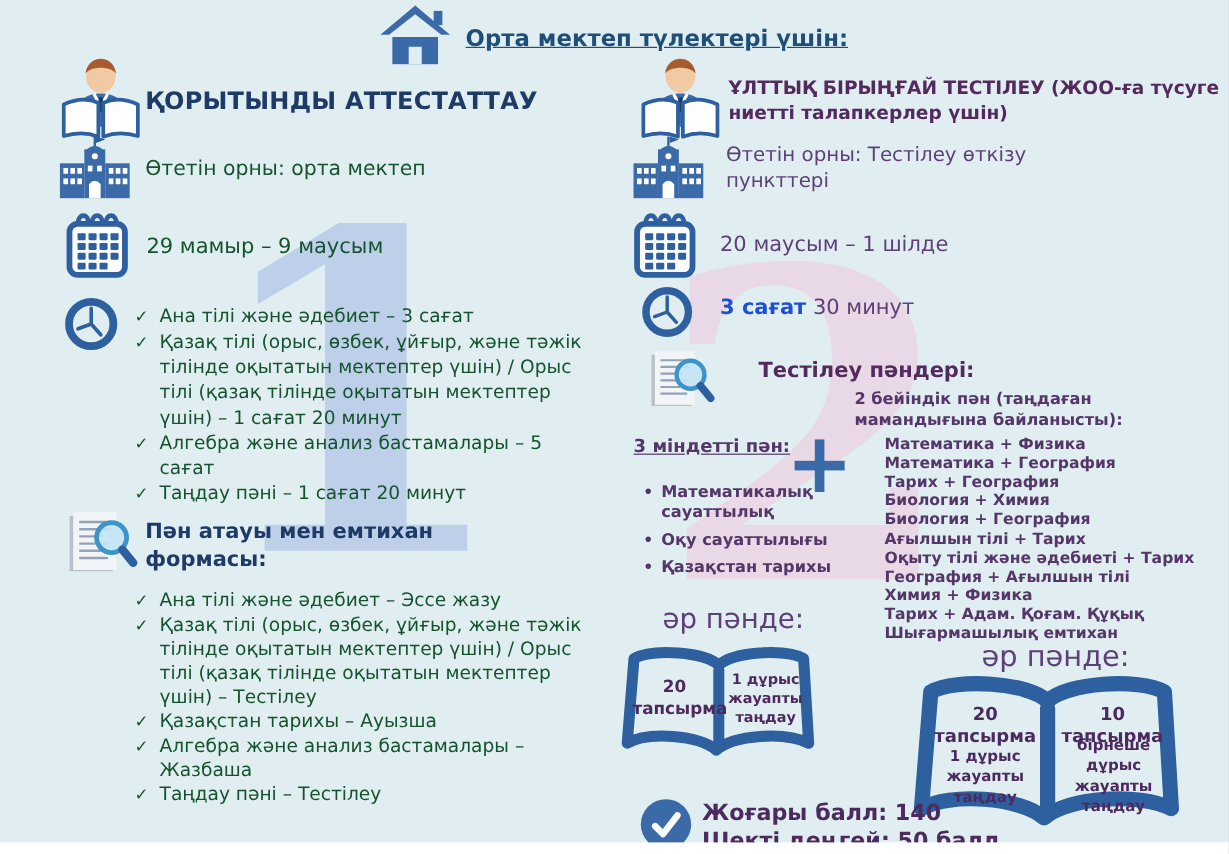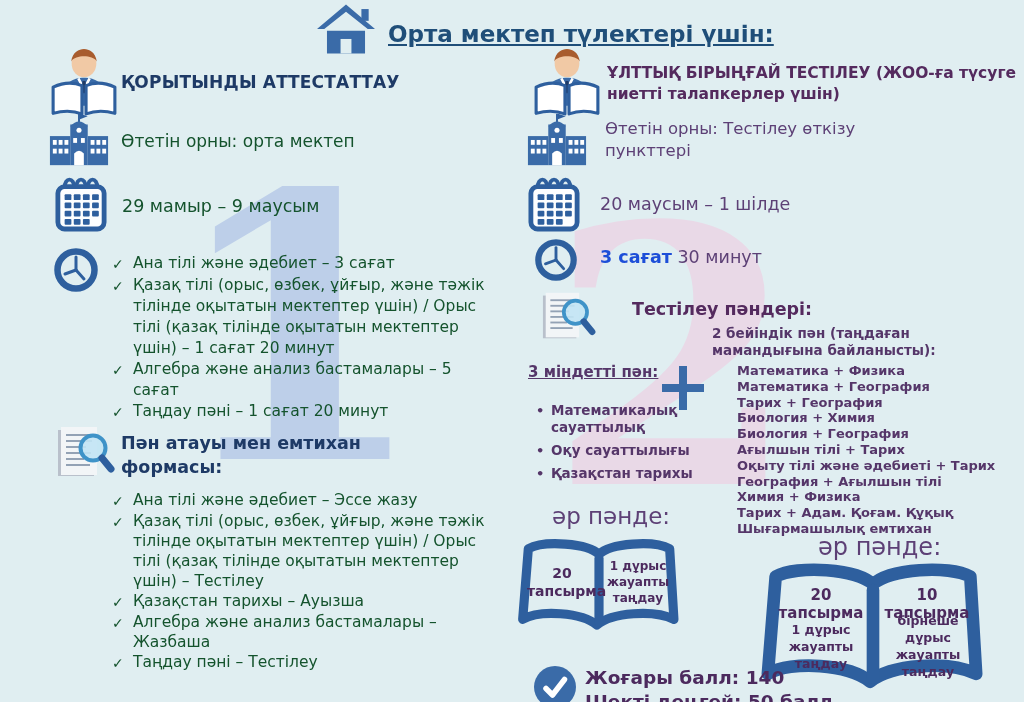--- a/index.html
+++ b/index.html
@@ -16,28 +16,28 @@
   .watermark {
     z-index:0; font-family:"DejaVu Serif","Liberation Serif",serif;
     font-weight:bold; line-height:1; display:flex; align-items:center; justify-content:center;
     user-select:none;
   }
   #wm1 { left:168px; top:142px; width:260px; height:375px; font-size:368px; color:#bdcfe9; }
   #wm2 { left:540px; top:158px; width:266px; height:400px; font-size:358px; color:#e9d9e7; }
 
   
   #audience-label {
-    left:388px; top:21px; font-size:23px; font-weight:bold; color:#1f4e79;
+    left:388px; top:21px; font-size:19px; font-weight:bold; color:#1f4e79;
     text-decoration:underline;
   }
 
   
   .navy  { color:#1e3a66; }
   .lblue { color:#14532d; }
-  #l-title { left:121px; top:72px; width:380px; font-size:17px; font-weight:bold; letter-spacing:0.2px; }
+  #l-title { left:121px; top:72px; width:380px; font-size:20px; font-weight:bold; letter-spacing:0.2px; }
   #l-venue { left:121px; top:131px; font-size:17px; }
   #l-dates { left:122px; top:196px; font-size:17.5px; }
   #l-list1 { left:112px; top:253px; width:380px; font-size:15.5px; line-height:21px; }
   #l-heading { left:121px; top:431px; width:270px; font-size:17.5px; line-height:24px; font-weight:bold; }
   #l-list2 { left:112px; top:490px; width:394px; font-size:15.5px; line-height:20px; }
 
   .check-list .li { display:flex; align-items:flex-start; }
   .check-list .marker { width:21px; flex:none; font-size:14px; padding-top:1px; }
   .bullet-list .li { display:flex; align-items:flex-start; margin-bottom:6px; }
   .bullet-list .marker { width:15px; flex:none; font-size:13px; }

